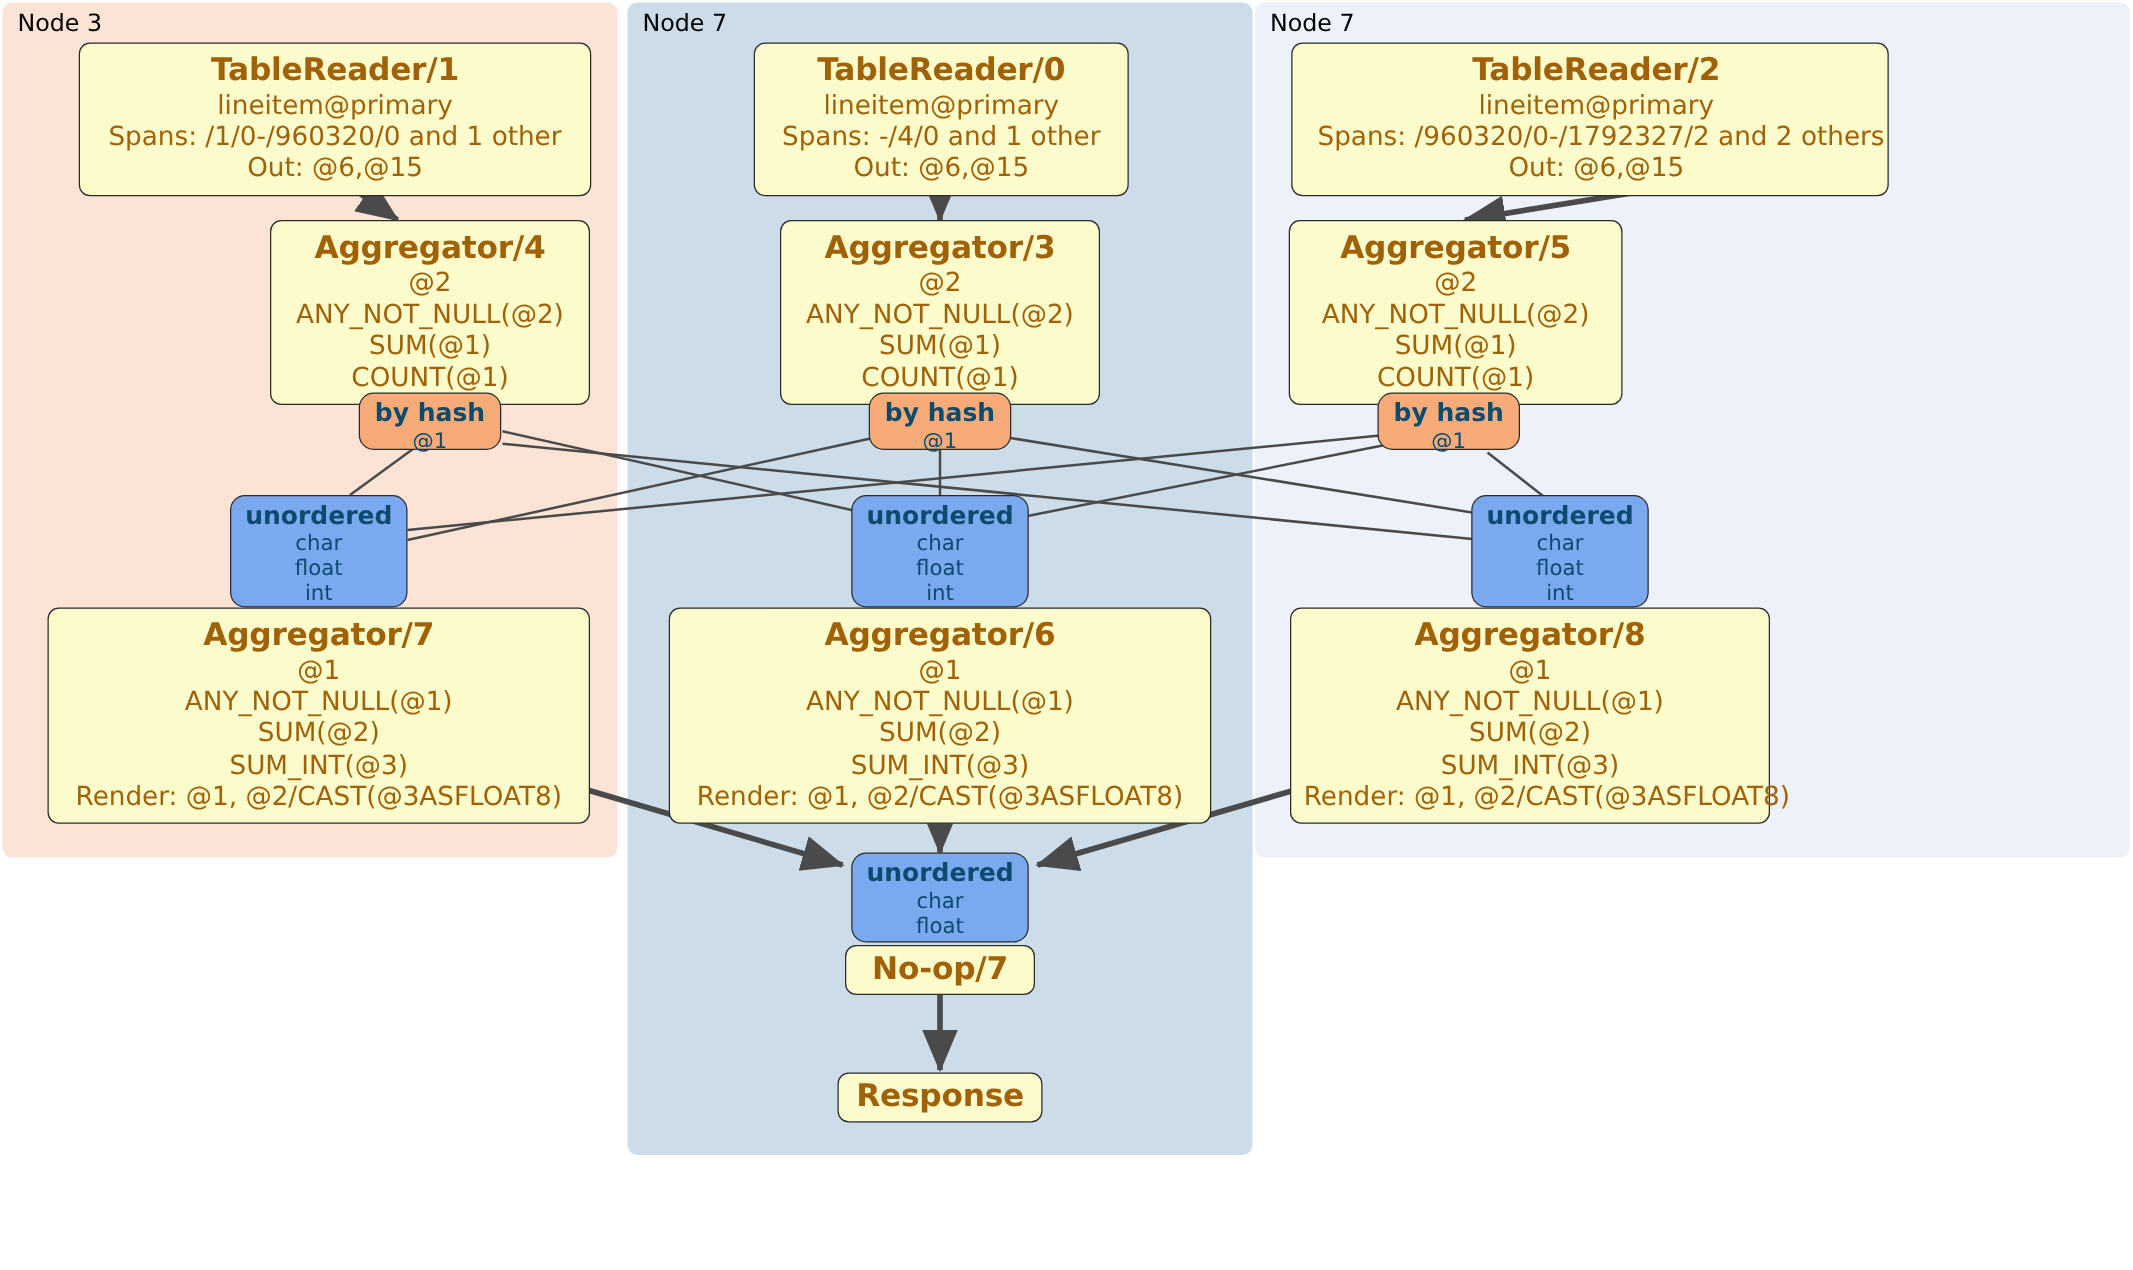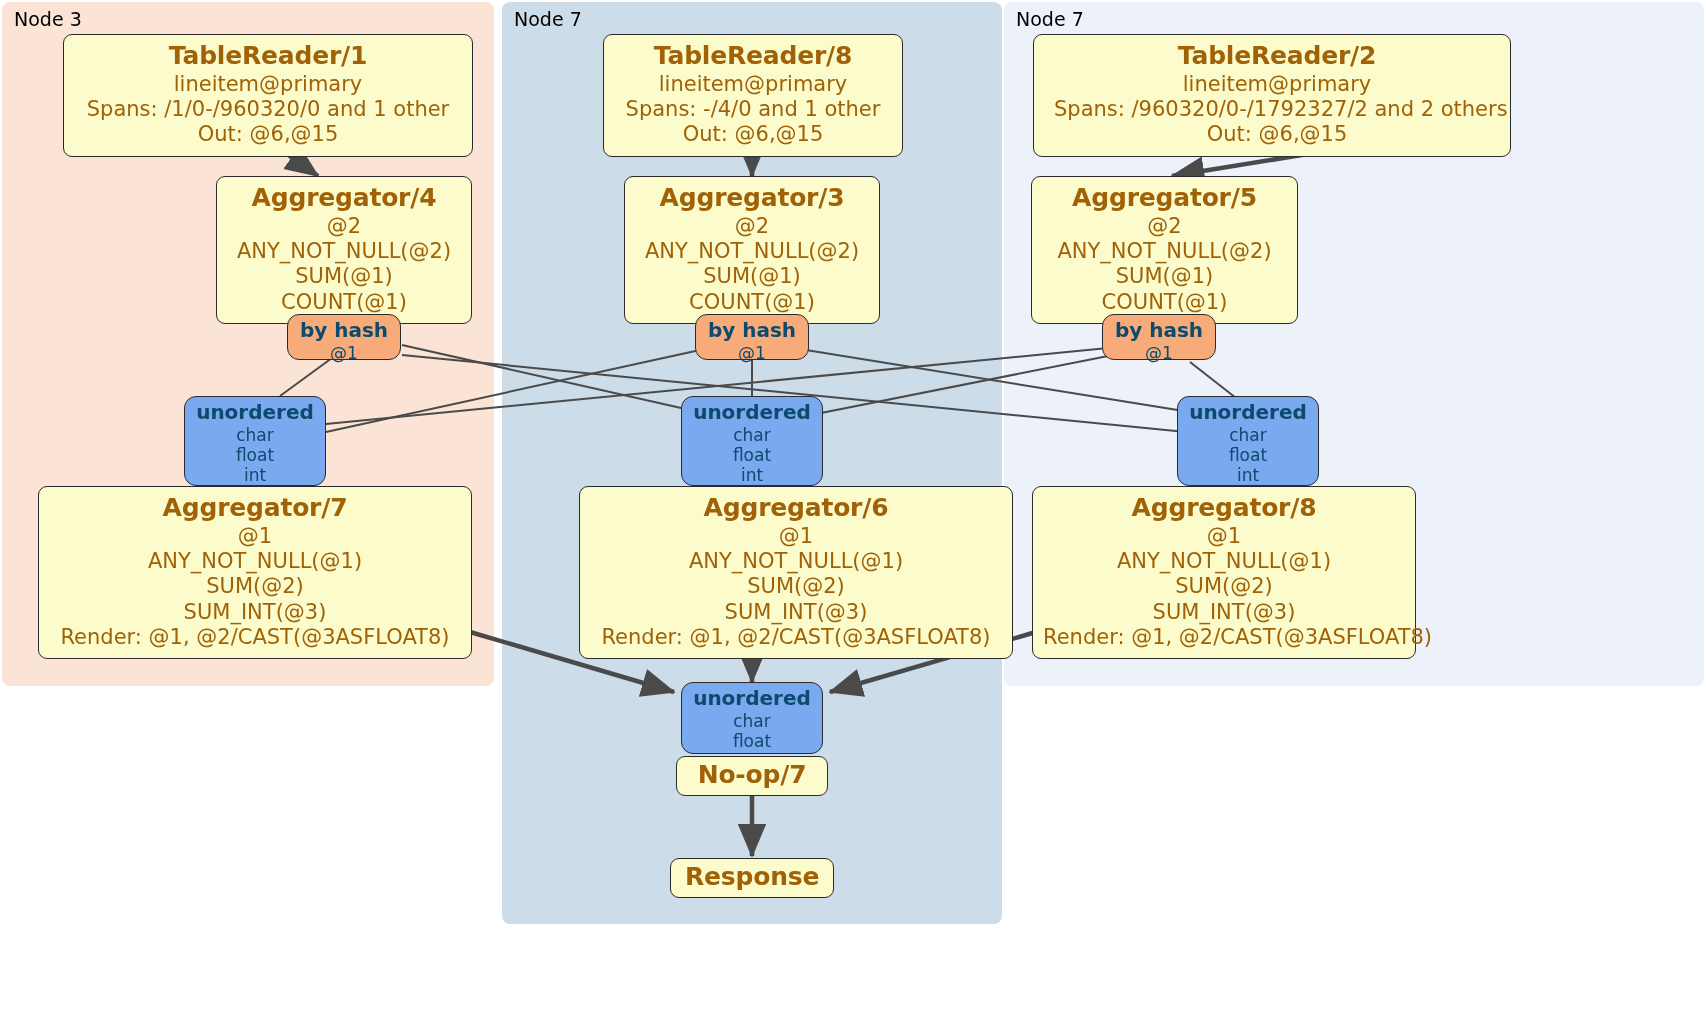--- a/index.html
+++ b/index.html
@@ -150,21 +150,21 @@
   </svg>
 
   <div class="proc" style="left:63px; top:34px; width:410px;">
     <span class="title">TableReader/1</span>
     <span class="line">lineitem@primary</span>
     <span class="line">Spans: /1/0-/960320/0 and 1 other</span>
     <span class="line">Out: @6,@15</span>
   </div>
 
   <div class="proc" style="left:603px; top:34px; width:300px;">
-    <span class="title">TableReader/8</span>
+    <span class="title">TableReader/0</span>
     <span class="line">lineitem@primary</span>
     <span class="line">Spans: -/4/0 and 1 other</span>
     <span class="line">Out: @6,@15</span>
   </div>
 
   <div class="proc" style="left:1033px; top:34px; width:478px;padding-left:20px;">
     <span class="title">TableReader/2</span>
     <span class="line">lineitem@primary</span>
     <span class="line">Spans: /960320/0-/1792327/2 and 2 others</span>
     <span class="line">Out: @6,@15</span>
@@ -232,21 +232,21 @@
 
   <div class="proc" style="left:38px; top:486px; width:434px;">
     <span class="title">Aggregator/7</span>
     <span class="line">@1</span>
     <span class="line">ANY_NOT_NULL(@1)</span>
     <span class="line">SUM(@2)</span>
     <span class="line">SUM_INT(@3)</span>
     <span class="line">Render: @1, @2/CAST(@3ASFLOAT8)</span>
   </div>
 
-  <div class="proc" style="left:535px; top:486px; width:434px;margin-left:44px;">
+  <div class="proc" style="left:535px; top:486px; width:434px;">
     <span class="title">Aggregator/6</span>
     <span class="line">@1</span>
     <span class="line">ANY_NOT_NULL(@1)</span>
     <span class="line">SUM(@2)</span>
     <span class="line">SUM_INT(@3)</span>
     <span class="line">Render: @1, @2/CAST(@3ASFLOAT8)</span>
   </div>
 
   <div class="proc" style="left:1032px; top:486px; width:384px;">
     <span class="title">Aggregator/8</span>

